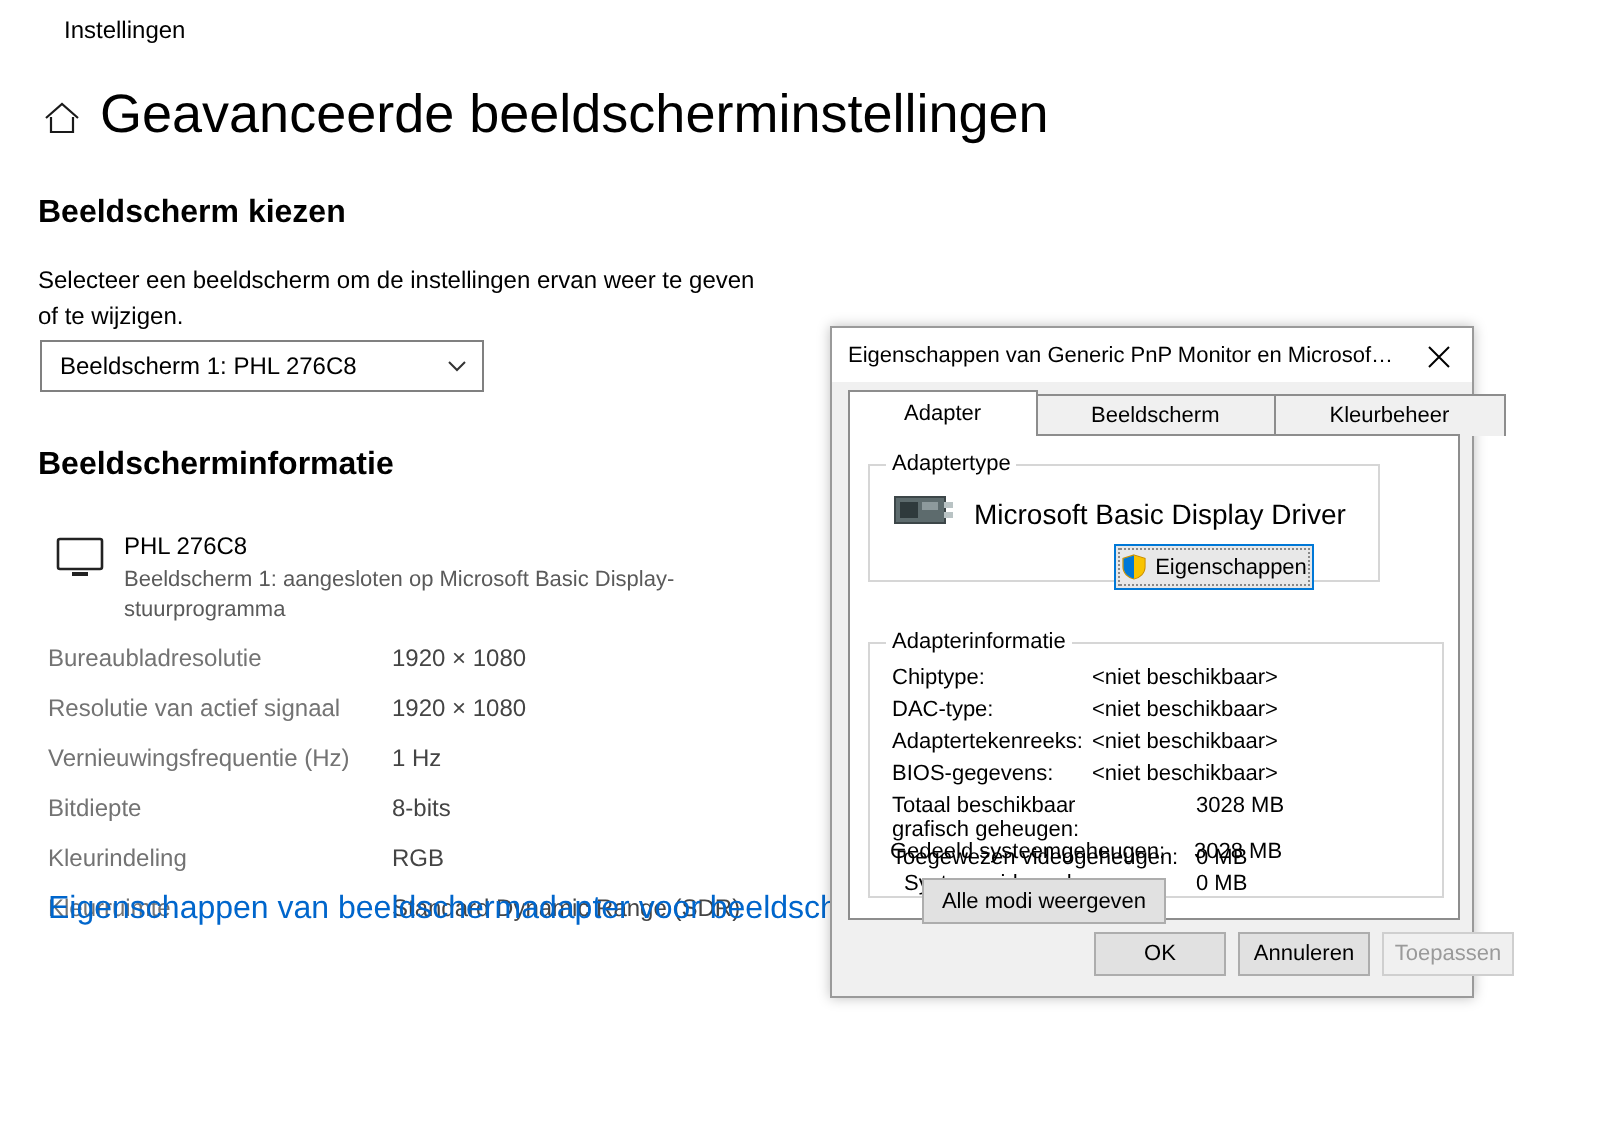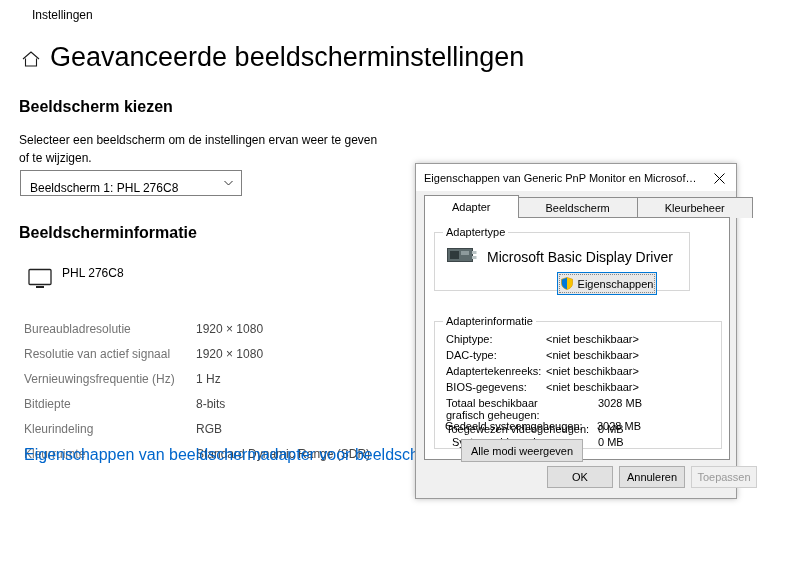--- a/index.html
+++ b/index.html
@@ -63,21 +63,21 @@
     line-height: 18px;
     color: #000000;
   }
 
   .combo {
     position: absolute;
     left: 20px; top: 170px;
     width: 222px; height: 26px;
     border: 1px solid #808080;
     background: #ffffff;
-    display: flex; align-items: flex-end;
+    display: flex; align-items: center;
     font-size: 12px;
     padding-left: 9px;
     color: #000000;
     cursor: default;
   }
   .combo .chev {
     position: absolute; right: 8px; top: 50%;
     transform: translateY(-50%);
     font-size: 9px; color: #333;
   }
@@ -302,20 +302,21 @@
 
   <div class="section-head h-info">Beeldscherminformatie</div>
 
   <div class="monitor-icon">
     <svg width="24" height="22" viewBox="0 0 24 22">
       <rect x="1" y="1.5" width="22" height="15" rx="1" fill="none" stroke="#222" stroke-width="1.3"></rect>
       <rect x="8" y="18" width="8" height="2" fill="#222"></rect>
     </svg>
   </div>
   <div class="mon-name">PHL 276C8</div>
+  <div class="mon-sub">Beeldscherm 1: aangesloten op Microsoft Basic Display-stuurprogramma</div>
 
   <table class="info-table">
     <tbody>
       <tr>
         <td class="lbl">Bureaubladresolutie</td>
         <td class="val">1920 × 1080</td>
       </tr>
       <tr>
         <td class="lbl">Resolutie van actief signaal</td>
         <td class="val">1920 × 1080</td>

